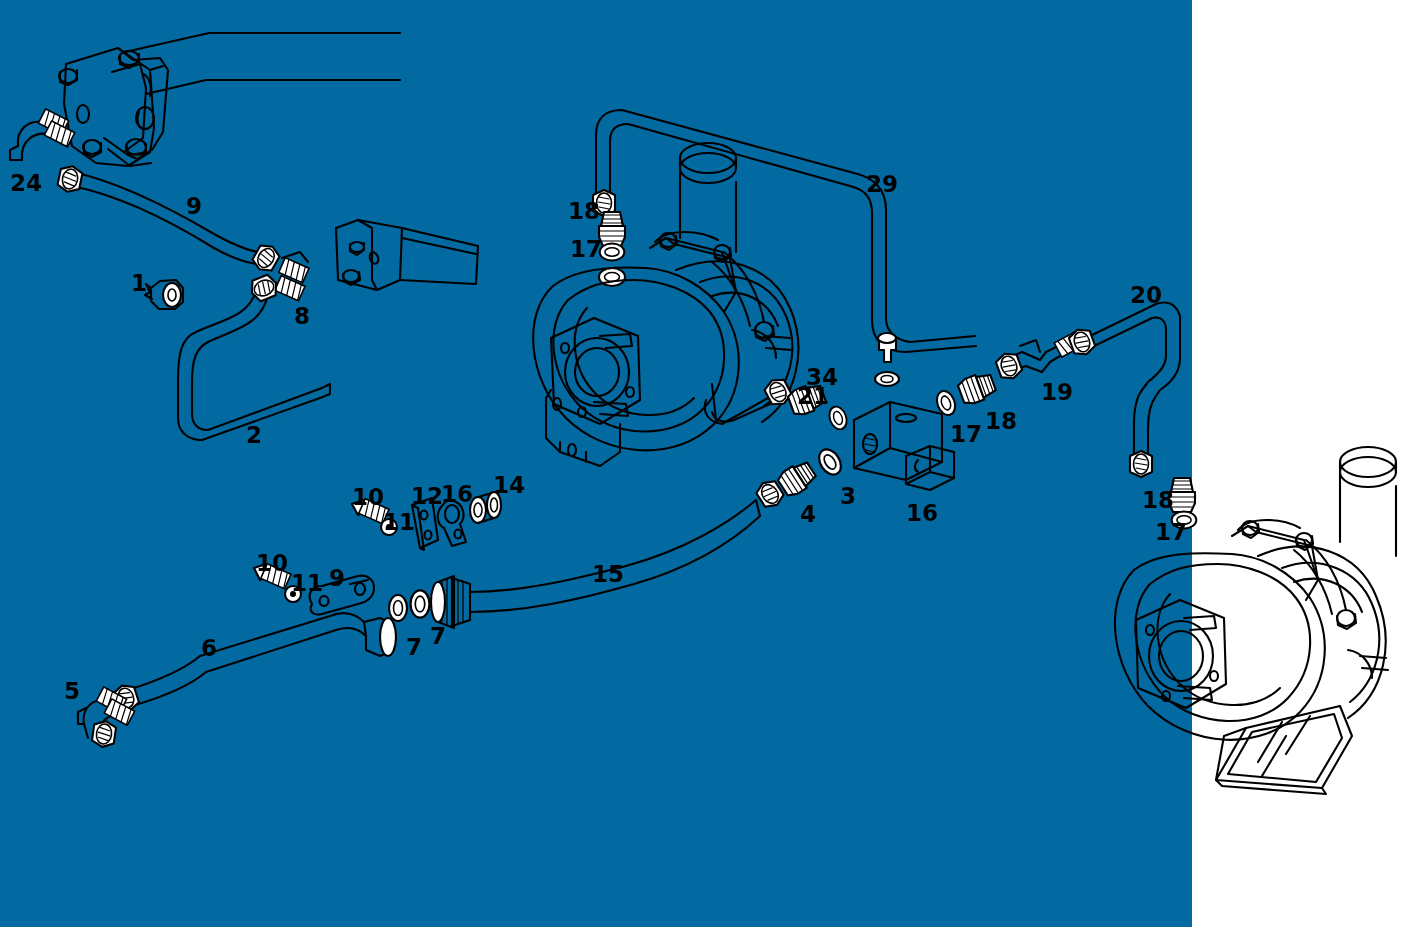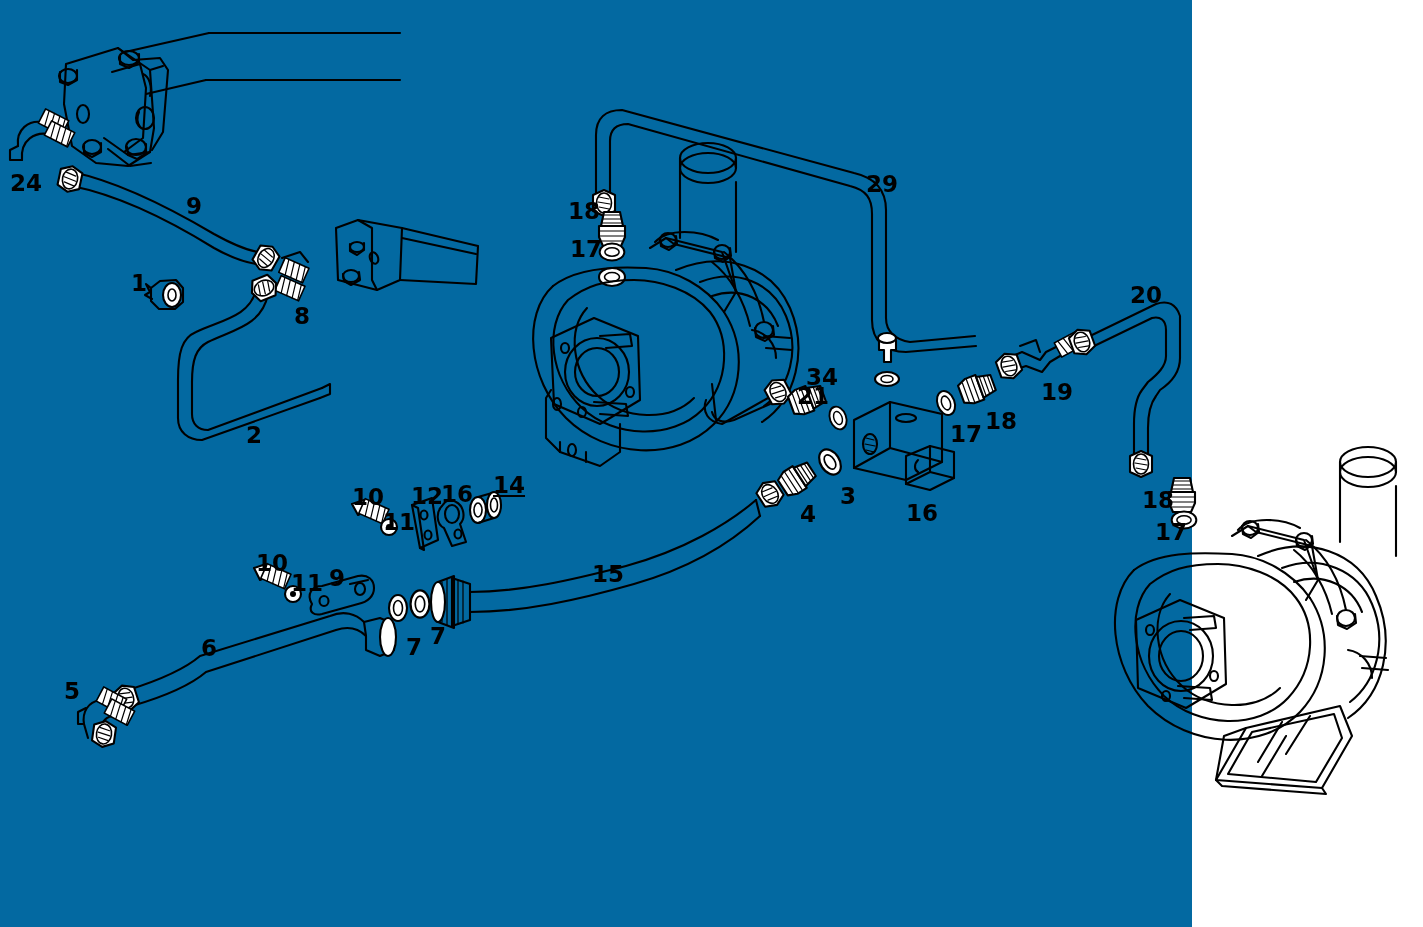--- a/index.html
+++ b/index.html
@@ -446,21 +446,21 @@
 <div class="lbl" style="left:797px;top:385px;text-align:right;">21</div>
 <div class="lbl" style="left:1041px;top:381px;">19</div>
 <div class="lbl" style="left:985px;top:410px;">18</div>
 <div class="lbl" style="left:950px;top:423px;">17</div>
 <div class="lbl" style="left:840px;top:485px;">3</div>
 <div class="lbl" style="left:800px;top:503px;">4</div>
 <div class="lbl" style="left:906px;top:502px;">16</div>
 <div class="lbl" style="left:352px;top:486px;">10</div>
 <div class="lbl" style="left:411px;top:485px;">12</div>
 <div class="lbl" style="left:441px;top:483px;">16</div>
-<div class="lbl" style="left:493px;top:474px;text-decoration:underline;">14</div>
+<div class="lbl" style="left:493px;top:474px;">14</div>
 <div class="lbl" style="left:383px;top:511px;">11</div>
 <div class="lbl" style="left:256px;top:552px;">10</div>
 <div class="lbl" style="left:291px;top:572px;">11</div>
 <div class="lbl" style="left:329px;top:567px;">9</div>
 <div class="lbl" style="left:592px;top:563px;">15</div>
 <div class="lbl" style="left:406px;top:636px;">7</div>
 <div class="lbl" style="left:430px;top:625px;">7</div>
 <div class="lbl" style="left:201px;top:637px;">6</div>
 <div class="lbl" style="left:64px;top:680px;">5</div>
 <div class="lbl" style="left:1142px;top:489px;">18</div>

